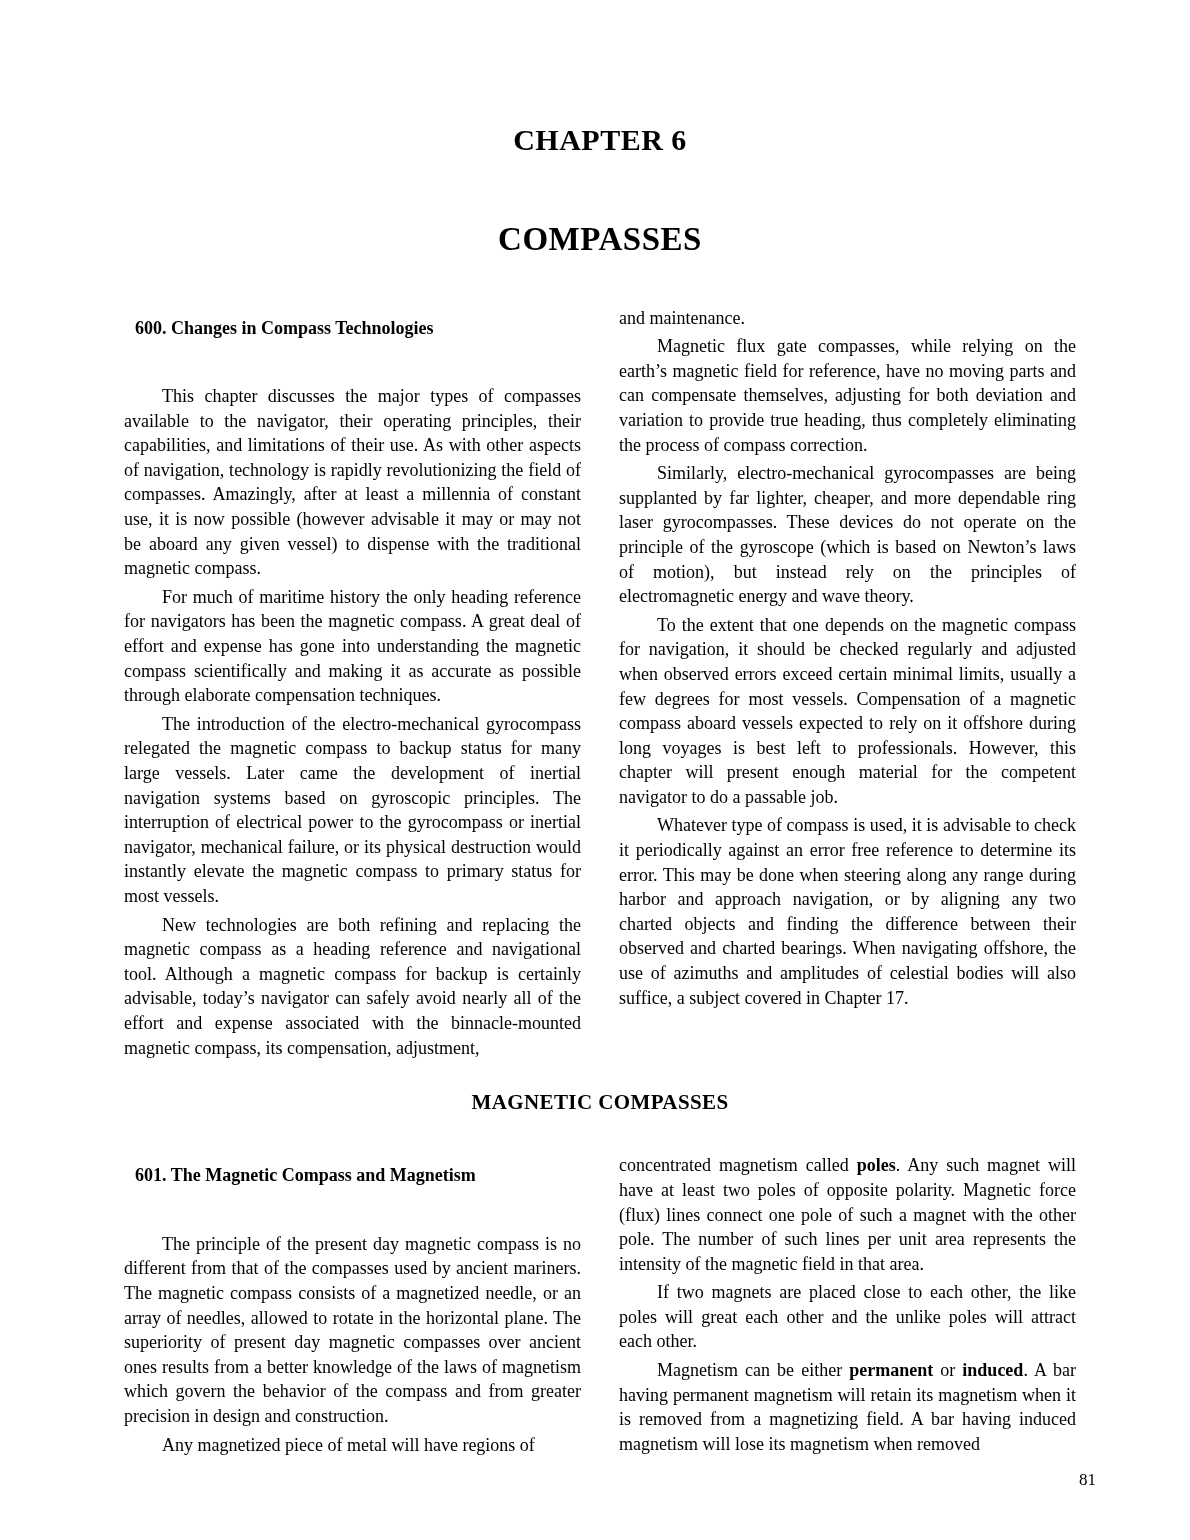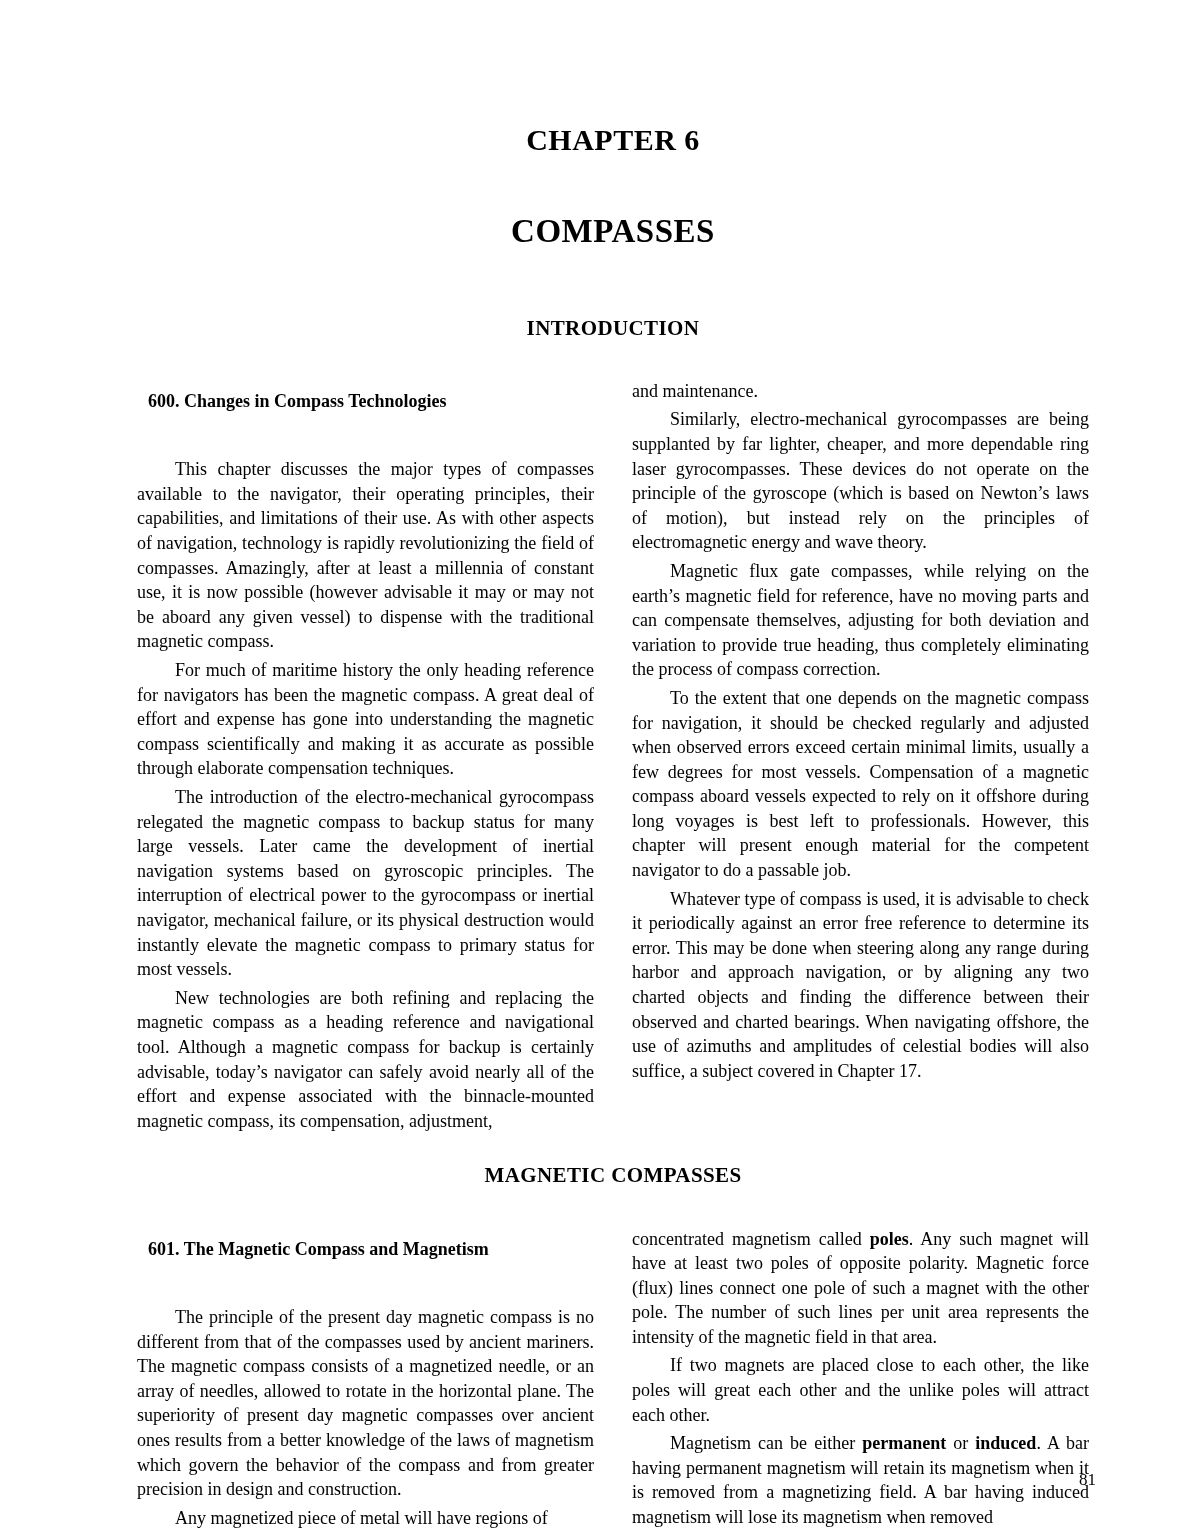--- a/index.html
+++ b/index.html
@@ -16,40 +16,40 @@
     overflow: hidden;
   }
   .page {
     position: relative;
     width: 1190px;
     height: 1540px;
     padding: 0;
   }
   .content {
     position: absolute;
-    left: 133px;
+    left: 120px;
     top: 0;
     width: 960px;
   }
 
   .chapter-number {
     text-align: center;
     font-size: 30px;
     font-weight: bold;
     letter-spacing: 0.5px;
     margin: 0;
     padding-top: 122px;
     line-height: 1.2;
   }
   .chapter-title {
     text-align: center;
     font-size: 33px;
     font-weight: bold;
     letter-spacing: 0.5px;
-    margin: 0;
+    margin: 8px;
     padding-top: 54px;
     line-height: 1.2;
   }
   .section-banner {
     text-align: center;
     font-size: 21px;
     font-weight: bold;
     letter-spacing: 0.4px;
     margin: 0;
     line-height: 1.2;
@@ -100,37 +100,36 @@
 </style>
 </head>
 <body>
 
 <div class="page">
   <div class="content">
 
     <h1 class="chapter-number">CHAPTER 6</h1>
     <h1 class="chapter-title">COMPASSES</h1>
 
-    <h2 class="section-banner banner-intro">INTRODUCTION</h2>
 
     <div class="gap-banner-to-sub"></div>
 
     <div class="columns">
       <div class="col">
         <h3 class="subhead">600. Changes in Compass Technologies</h3>
         <div class="gap-after-subhead"></div>
         <p class="body">This chapter discusses the major types of compasses available to the navigator, their operating principles, their capabilities, and limitations of their use. As with other aspects of navigation, technology is rapidly revolutionizing the field of compasses. Amazingly, after at least a millennia of constant use, it is now possible (however advisable it may or may not be aboard any given vessel) to dispense with the traditional magnetic compass.</p>
         <p class="body">For much of maritime history the only heading reference for navigators has been the magnetic compass. A great deal of effort and expense has gone into understanding the magnetic compass scientifically and making it as accurate as possible through elaborate compensation techniques.</p>
         <p class="body">The introduction of the electro-mechanical gyrocompass relegated the magnetic compass to backup status for many large vessels. Later came the development of inertial navigation systems based on gyroscopic principles. The interruption of electrical power to the gyrocompass or inertial navigator, mechanical failure, or its physical destruction would instantly elevate the magnetic compass to primary status for most vessels.</p>
         <p class="body">New technologies are both refining and replacing the magnetic compass as a heading reference and navigational tool. Although a magnetic compass for backup is certainly advisable, today’s navigator can safely avoid nearly all of the effort and expense associated with the binnacle-mounted magnetic compass, its compensation, adjustment,</p>
       </div>
       <div class="col">
         <p class="body noindent">and maintenance.</p>
+        <p class="body">Magnetic flux gate compasses, while relying on the earth’s magnetic field for reference, have no moving parts and can compensate themselves, adjusting for both deviation and variation to provide true heading, thus completely eliminating the process of compass correction.</p>
         <p class="body">Similarly, electro-mechanical gyrocompasses are being supplanted by far lighter, cheaper, and more dependable ring laser gyrocompasses. These devices do not operate on the principle of the gyroscope (which is based on Newton’s laws of motion), but instead rely on the principles of electromagnetic energy and wave theory.</p>
-        <p class="body">Magnetic flux gate compasses, while relying on the earth’s magnetic field for reference, have no moving parts and can compensate themselves, adjusting for both deviation and variation to provide true heading, thus completely eliminating the process of compass correction.</p>
         <p class="body">To the extent that one depends on the magnetic compass for navigation, it should be checked regularly and adjusted when observed errors exceed certain minimal limits, usually a few degrees for most vessels. Compensation of a magnetic compass aboard vessels expected to rely on it offshore during long voyages is best left to professionals. However, this chapter will present enough material for the competent navigator to do a passable job.</p>
         <p class="body">Whatever type of compass is used, it is advisable to check it periodically against an error free reference to determine its error. This may be done when steering along any range during harbor and approach navigation, or by aligning any two charted objects and finding the difference between their observed and charted bearings. When navigating offshore, the use of azimuths and amplitudes of celestial bodies will also suffice, a subject covered in Chapter 17.</p>
       </div>
     </div>
 
     <h2 class="section-banner banner-magnetic">MAGNETIC COMPASSES</h2>
 
     <div class="gap-banner-to-sub"></div>
 
     <div class="columns">

